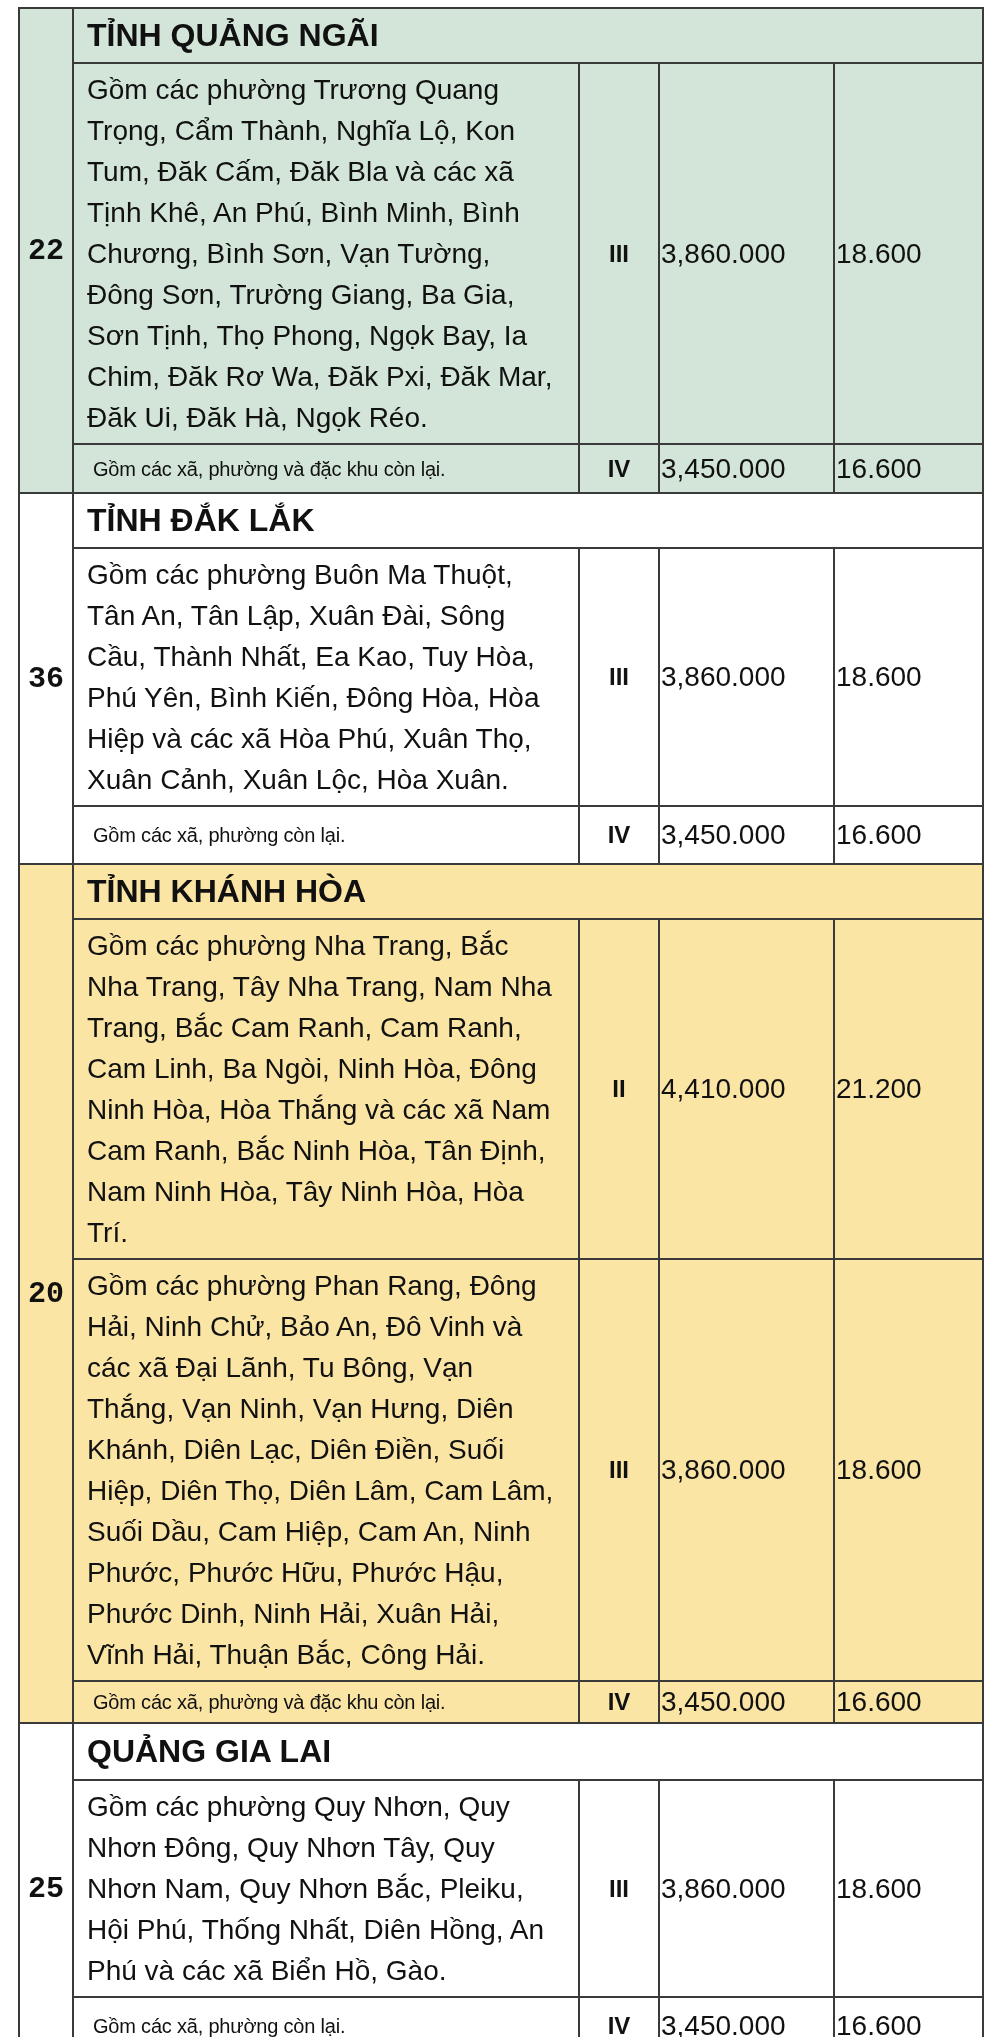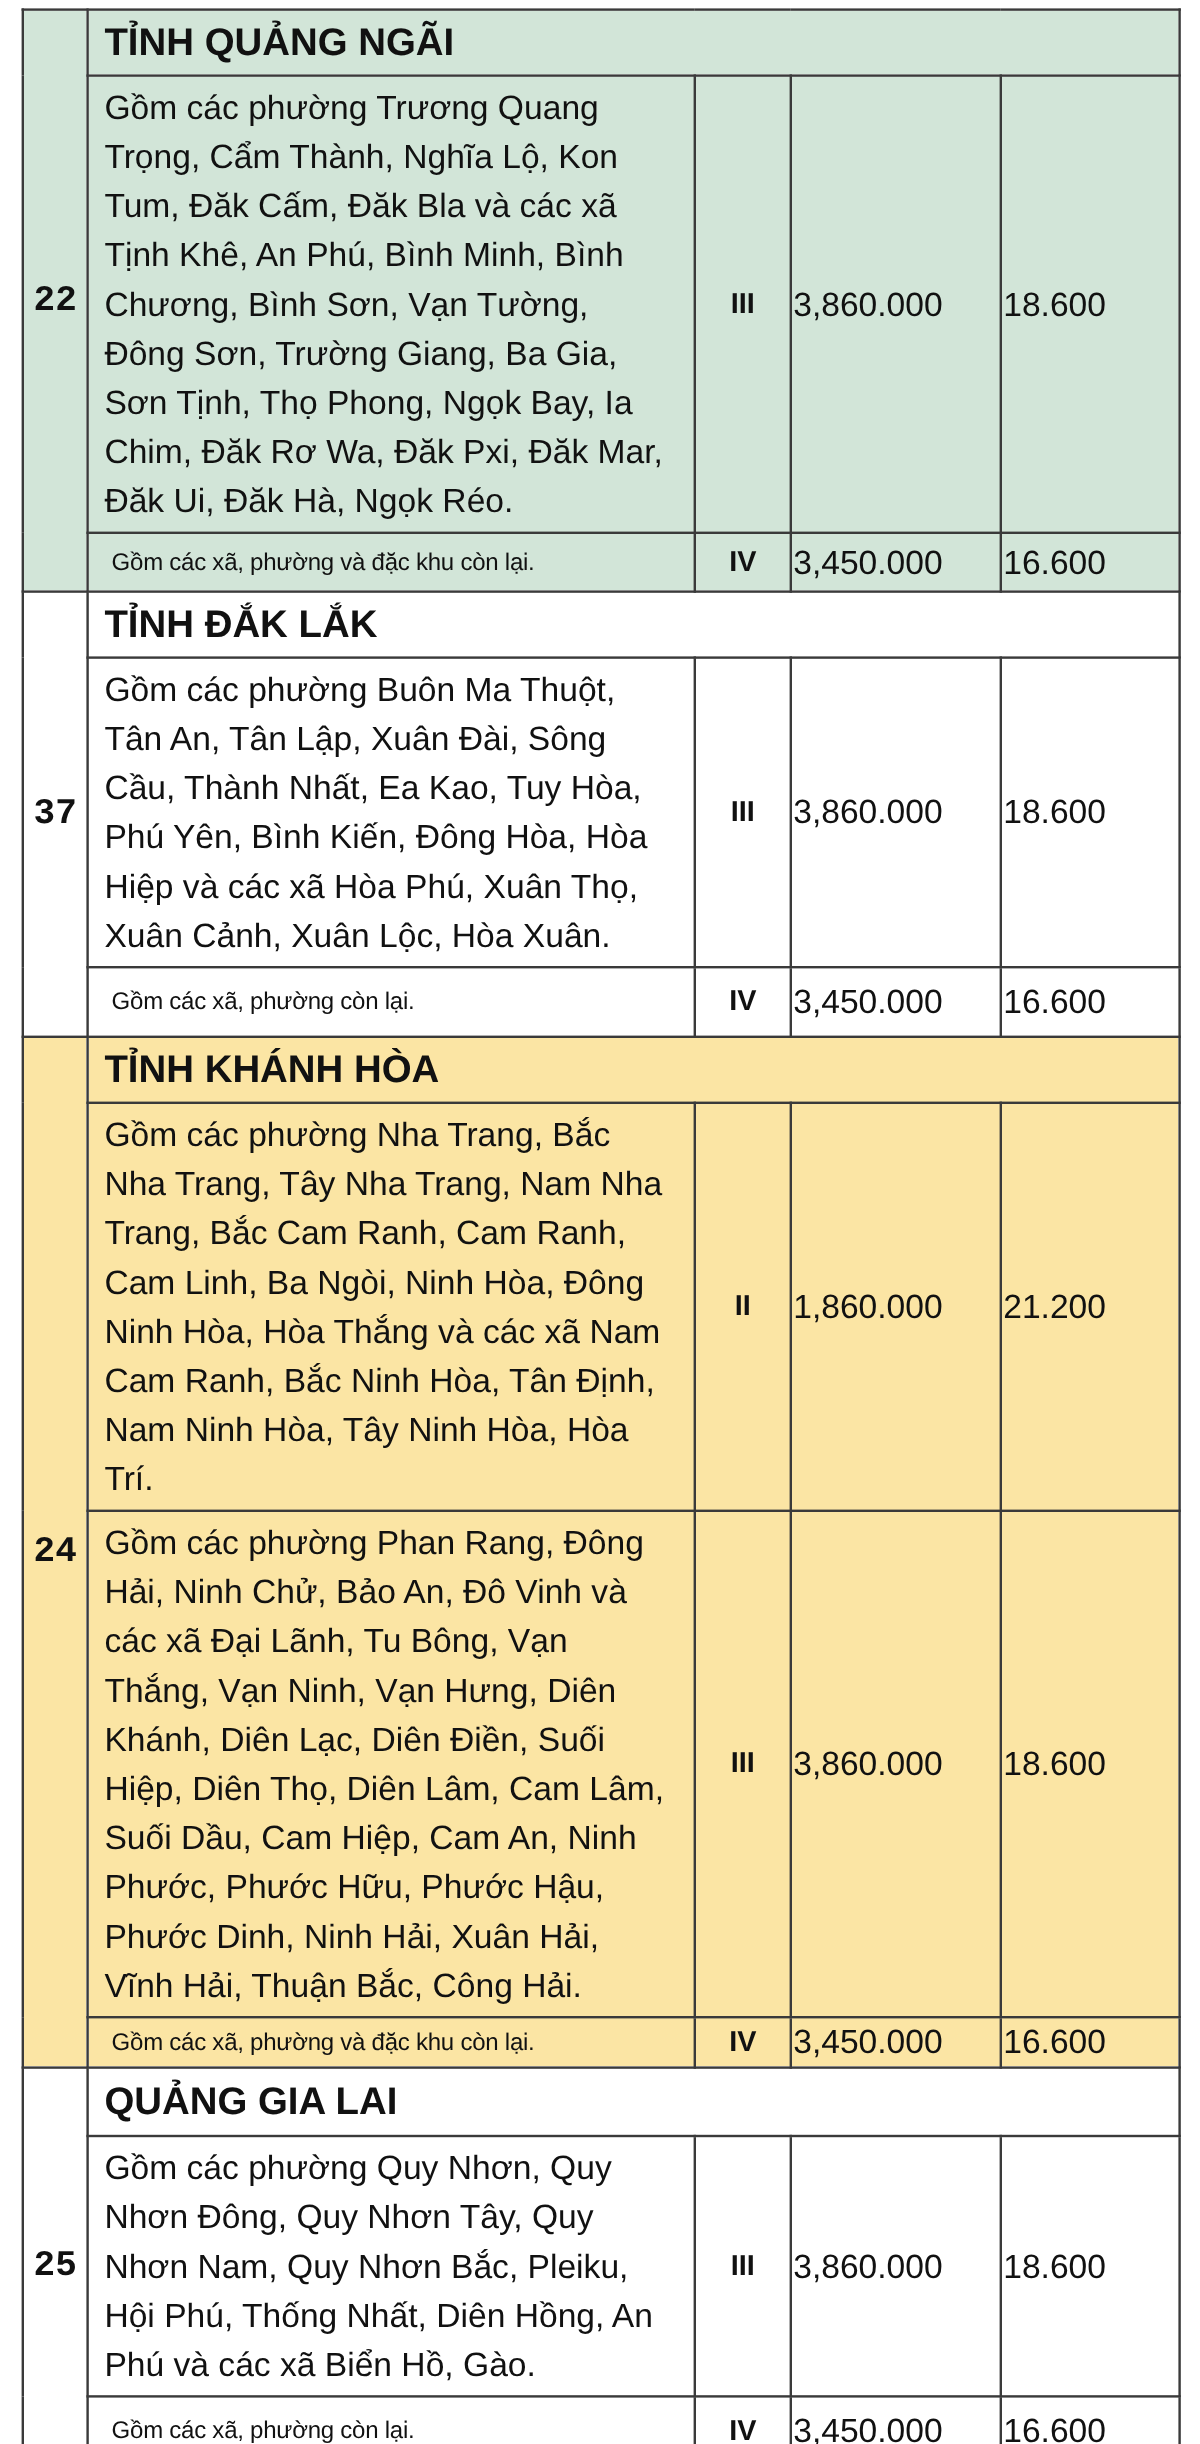--- a/index.html
+++ b/index.html
@@ -99,46 +99,46 @@
       <tr style="height:49px">
         <td class="desc compact">Gồm các xã, phường và đặc khu còn lại.</td>
         <td class="region">IV</td>
         <td class="money">3,450.000</td>
         <td class="money">16.600</td>
       </tr>
     </tbody>
 
     <tbody style="--row-bg: #ffffff;">
       <tr class="h-header">
-        <td class="num" rowspan="3">37</td>
+        <td class="num" rowspan="3">36</td>
         <td class="header" colspan="4">TỈNH ĐẮK LẮK</td>
       </tr>
       <tr style="height:254px">
         <td class="desc">Gồm các phường Buôn Ma Thuột, Tân An, Tân Lập, Xuân Đài, Sông Cầu, Thành Nhất, Ea Kao, Tuy Hòa, Phú Yên, Bình Kiến, Đông Hòa, Hòa Hiệp và các xã Hòa Phú, Xuân Thọ, Xuân Cảnh, Xuân Lộc, Hòa Xuân.</td>
         <td class="region">III</td>
         <td class="money">3,860.000</td>
         <td class="money">18.600</td>
       </tr>
       <tr style="height:58px">
         <td class="desc compact">Gồm các xã, phường còn lại.</td>
         <td class="region">IV</td>
         <td class="money">3,450.000</td>
         <td class="money">16.600</td>
       </tr>
     </tbody>
 
     <tbody style="--row-bg: #fbe5a4;">
       <tr class="h-header">
-        <td class="num" rowspan="4">24</td>
+        <td class="num" rowspan="4">20</td>
         <td class="header" colspan="4">TỈNH KHÁNH HÒA</td>
       </tr>
       <tr style="height:332px">
         <td class="desc">Gồm các phường Nha Trang, Bắc Nha Trang, Tây Nha Trang, Nam Nha Trang, Bắc Cam Ranh, Cam Ranh, Cam Linh, Ba Ngòi, Ninh Hòa, Đông Ninh Hòa, Hòa Thắng và các xã Nam Cam Ranh, Bắc Ninh Hòa, Tân Định, Nam Ninh Hòa, Tây Ninh Hòa, Hòa Trí.</td>
         <td class="region">II</td>
-        <td class="money">1,860.000</td>
+        <td class="money">4,410.000</td>
         <td class="money">21.200</td>
       </tr>
       <tr style="height:411px">
         <td class="desc">Gồm các phường Phan Rang, Đông Hải, Ninh Chử, Bảo An, Đô Vinh và các xã Đại Lãnh, Tu Bông, Vạn Thắng, Vạn Ninh, Vạn Hưng, Diên Khánh, Diên Lạc, Diên Điền, Suối Hiệp, Diên Thọ, Diên Lâm, Cam Lâm, Suối Dầu, Cam Hiệp, Cam An, Ninh Phước, Phước Hữu, Phước Hậu, Phước Dinh, Ninh Hải, Xuân Hải, Vĩnh Hải, Thuận Bắc, Công Hải.</td>
         <td class="region">III</td>
         <td class="money">3,860.000</td>
         <td class="money">18.600</td>
       </tr>
       <tr style="height:42px">
         <td class="desc compact">Gồm các xã, phường và đặc khu còn lại.</td>

